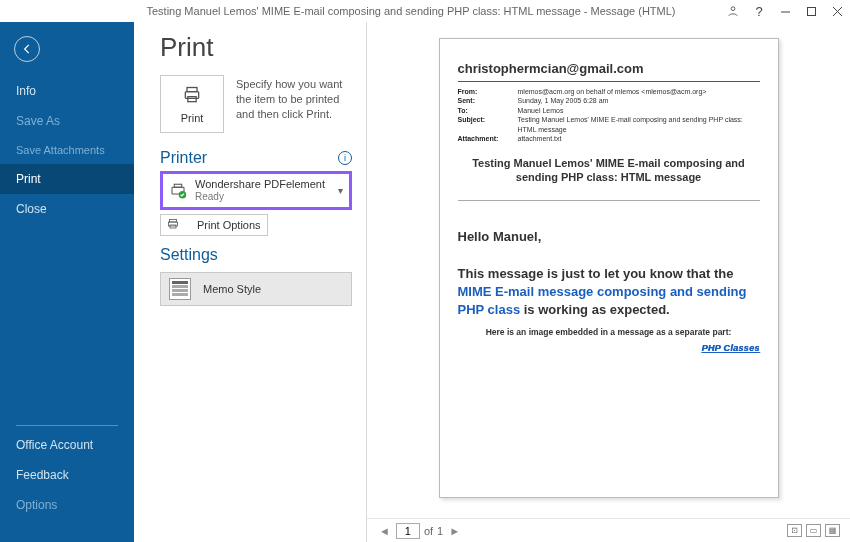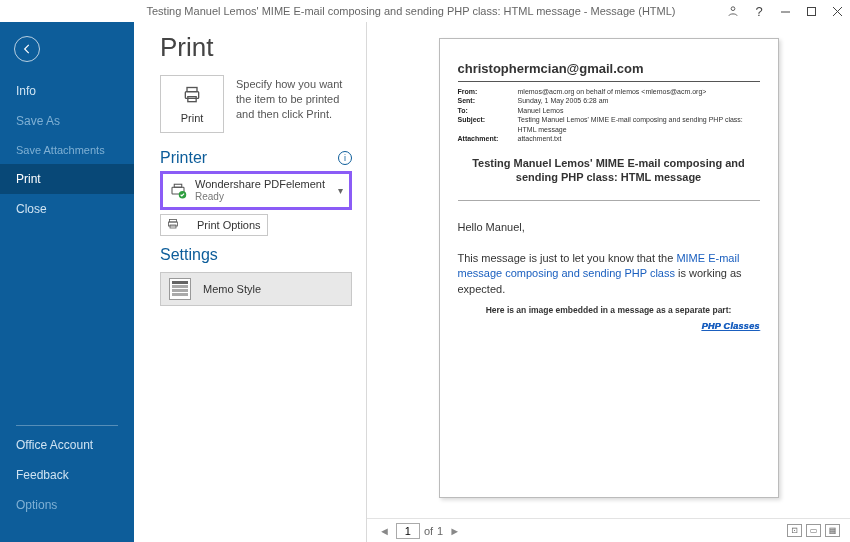--- a/index.html
+++ b/index.html
@@ -158,21 +158,21 @@
     color:#333;
     display:flex; flex-direction:column;
     font-family: Tahoma, Arial, sans-serif;
   }
   .page-addr { font-weight:bold; font-size:13px; margin-bottom:2px;}
   .page-hr { border:none; border-top:1px solid #555; margin:3px 0 5px 0;}
   .hdr-row { display:flex; font-size:7px; line-height:1.35;}
   .hdr-row .k { width:60px; color:#222; font-weight:bold;}
   .hdr-row .v { flex:1; color:#333;}
   .msg-title { font-weight:bold; font-size:11px; text-align:center; margin:12px 4px 12px 4px; line-height:1.35;}
-  .msg-body { font-size:11px; margin-top:14px; line-height:1.4;}
+  .msg-body { font-size:13px; margin-top:22px; line-height:1.4;font-weight:bold;}
   .msg-body a { color:#1a5fbf; text-decoration:none;}
   .msg-sub { font-weight:bold; font-size:8.5px; margin:8px 0 6px 0; text-align:center;}
   .php-classes { text-align:right; font-weight:bold; font-style:italic; font-size:9px; color:#1a5fbf; text-decoration:underline; letter-spacing:0.3px; text-shadow: 0.5px 0 #1a5fbf;}
   .signoff { font-size:7.5px; margin-top:10px;}
   .pager {
     height:24px;
     border-top:1px solid #e3e3e3;
     display:flex; align-items:center;
     padding: 0 10px;
     font-size:11px; color:#666;

